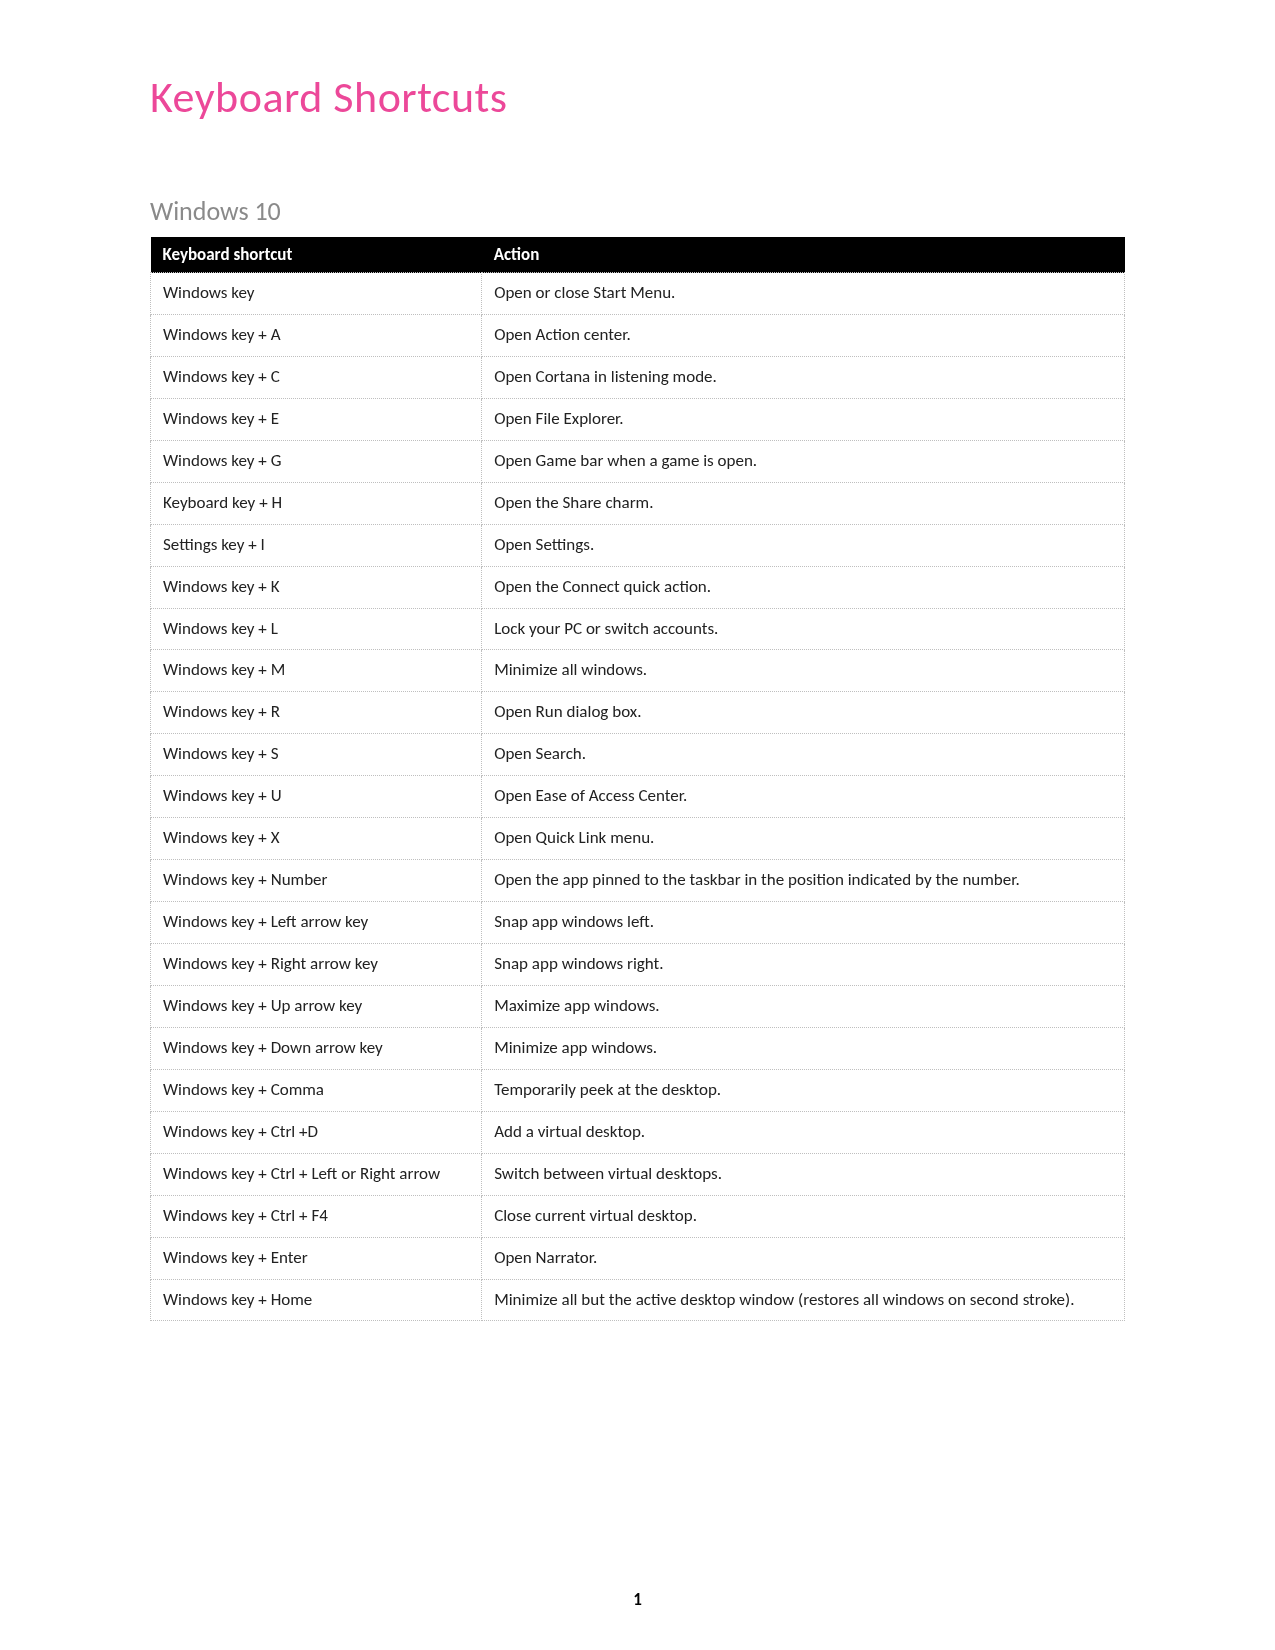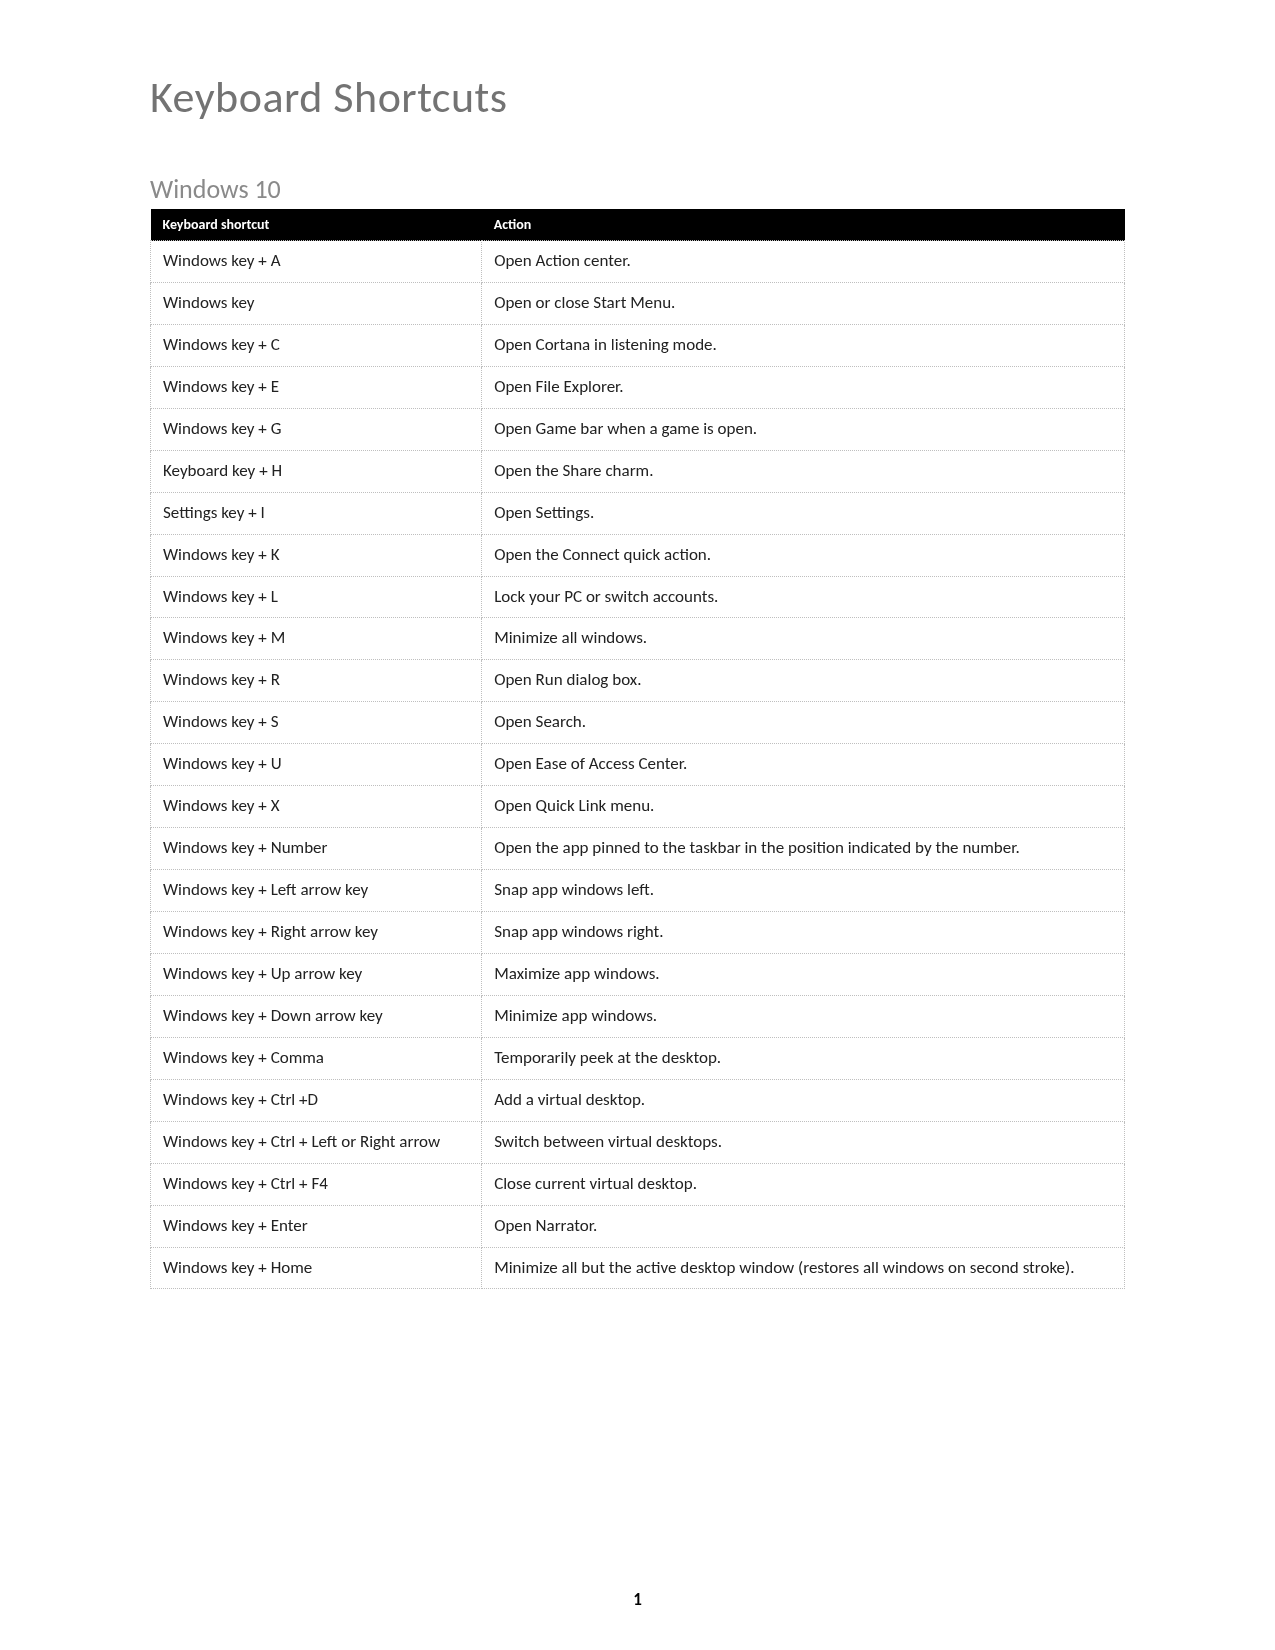--- a/index.html
+++ b/index.html
@@ -12,42 +12,42 @@
       height: 1650px;
       background: #ffffff;
       font-family: Calibri, 'Segoe UI', Arial, sans-serif;
       color: #000000;
       padding: 70px 150px 40px 150px;
       position: relative;
     }
     .page-title {
       font-size: 44px;
       font-weight: 300;
-      color: #737373;
-      margin-bottom: 49px;
+      color: #ec4899;
+      margin-bottom: 71px;
       letter-spacing: 0.5px;
     }
     .section-title {
       font-size: 26px;
       font-weight: 300;
       color: #8a8a8a;
-      margin-bottom: 4px;
+      margin-bottom: 10px;
     }
     table {
       width: 100%;
       border-collapse: collapse;
       font-size: 17px;
     }
     thead th {
       background: #000000;
       color: #ffffff;
       text-align: left;
       font-weight: bold;
       padding: 7px 12px;
-      font-size: 14px;
+      font-size: 17px;
     }
     thead th:first-child {
       width: 34%;
     }
     tbody td {
       padding: 9px 12px;
       border: 1px dotted #bfbfbf;
       vertical-align: middle;
       color: #222222;
       line-height: 1.35;
@@ -72,26 +72,26 @@
 
 <table>
   <thead>
     <tr>
       <th>Keyboard shortcut</th>
       <th>Action</th>
     </tr>
   </thead>
   <tbody id="table-body">
   <tr>
+        <td>Windows key</td>
+        <td>Open or close Start Menu.</td>
+      </tr>
+      <tr>
         <td>Windows key + A</td>
         <td>Open Action center.</td>
-      </tr>
-      <tr>
-        <td>Windows key</td>
-        <td>Open or close Start Menu.</td>
       </tr>
       <tr>
         <td>Windows key + C</td>
         <td>Open Cortana in listening mode.</td>
       </tr>
       <tr>
         <td>Windows key + E</td>
         <td>Open File Explorer.</td>
       </tr>
       <tr>

